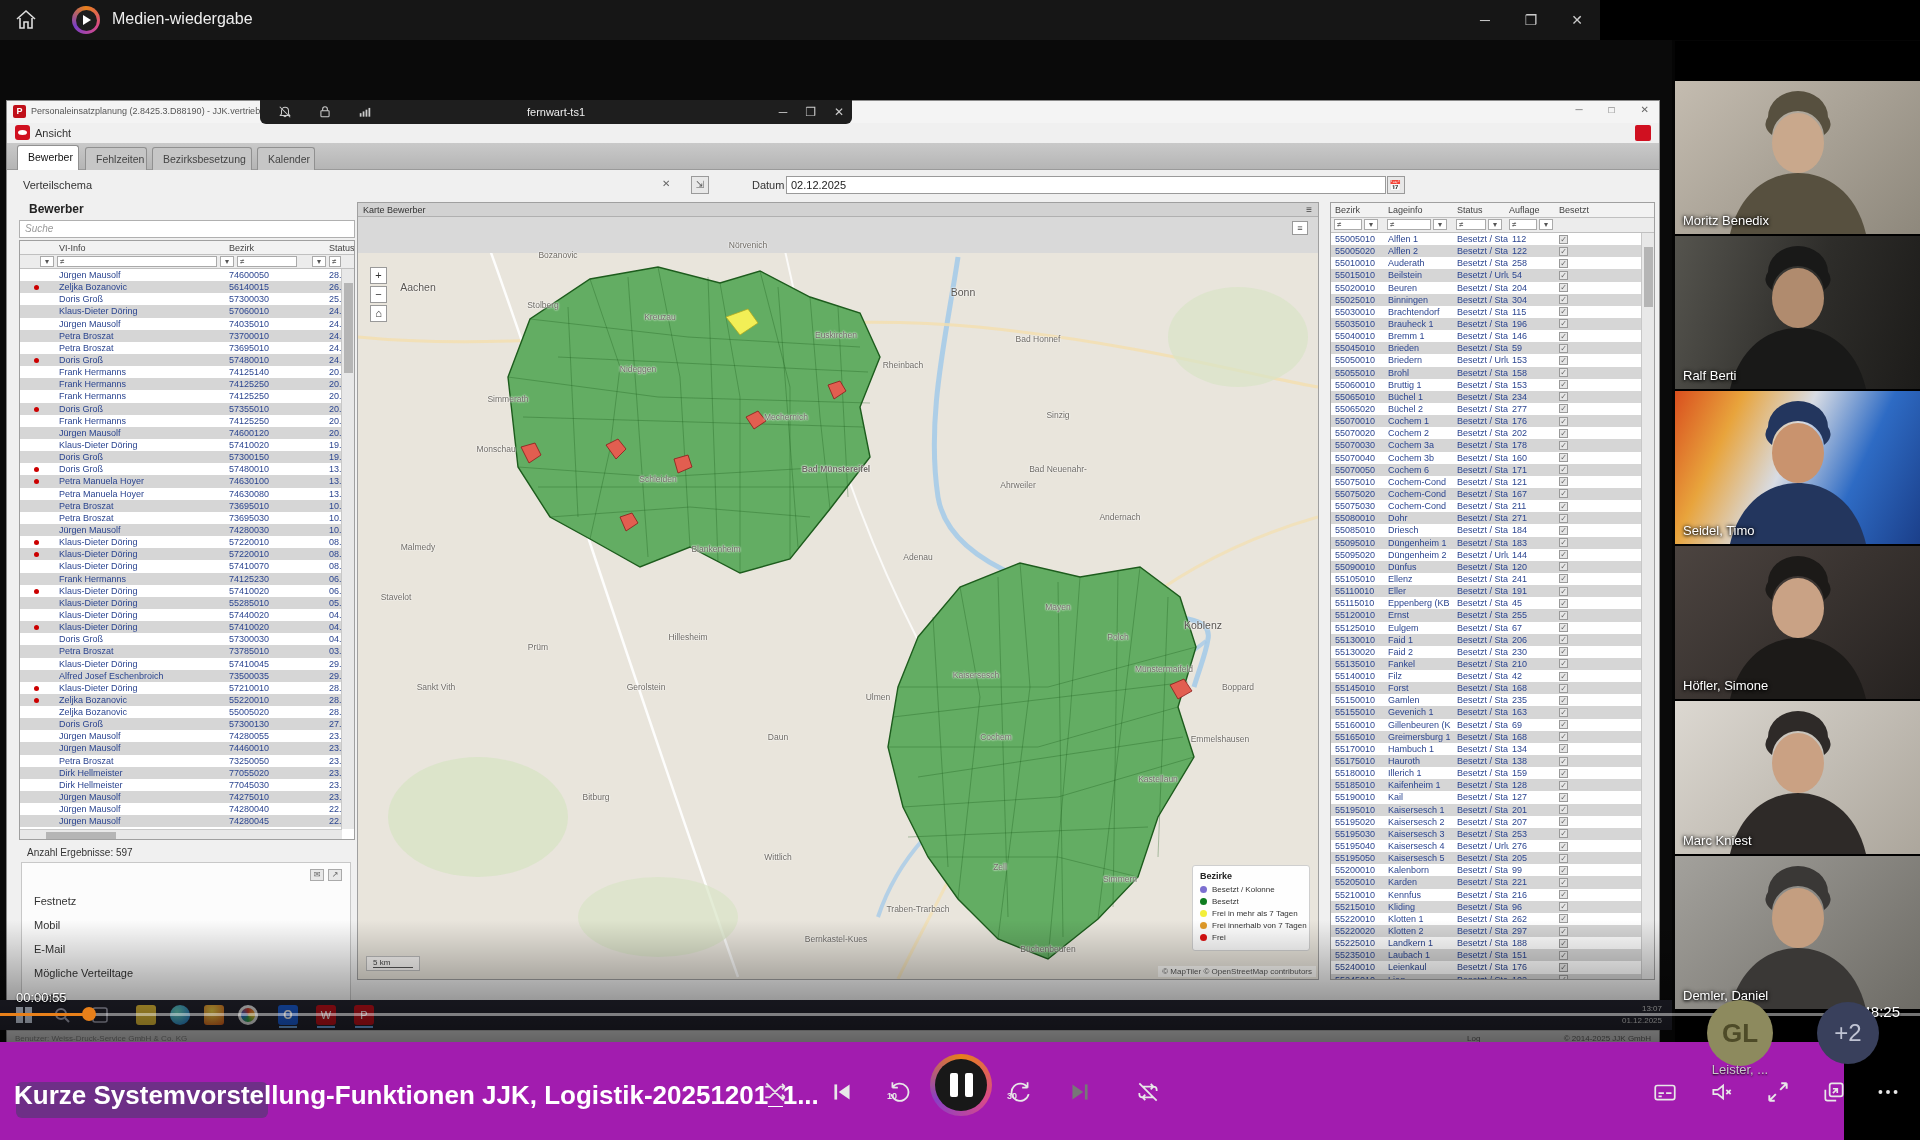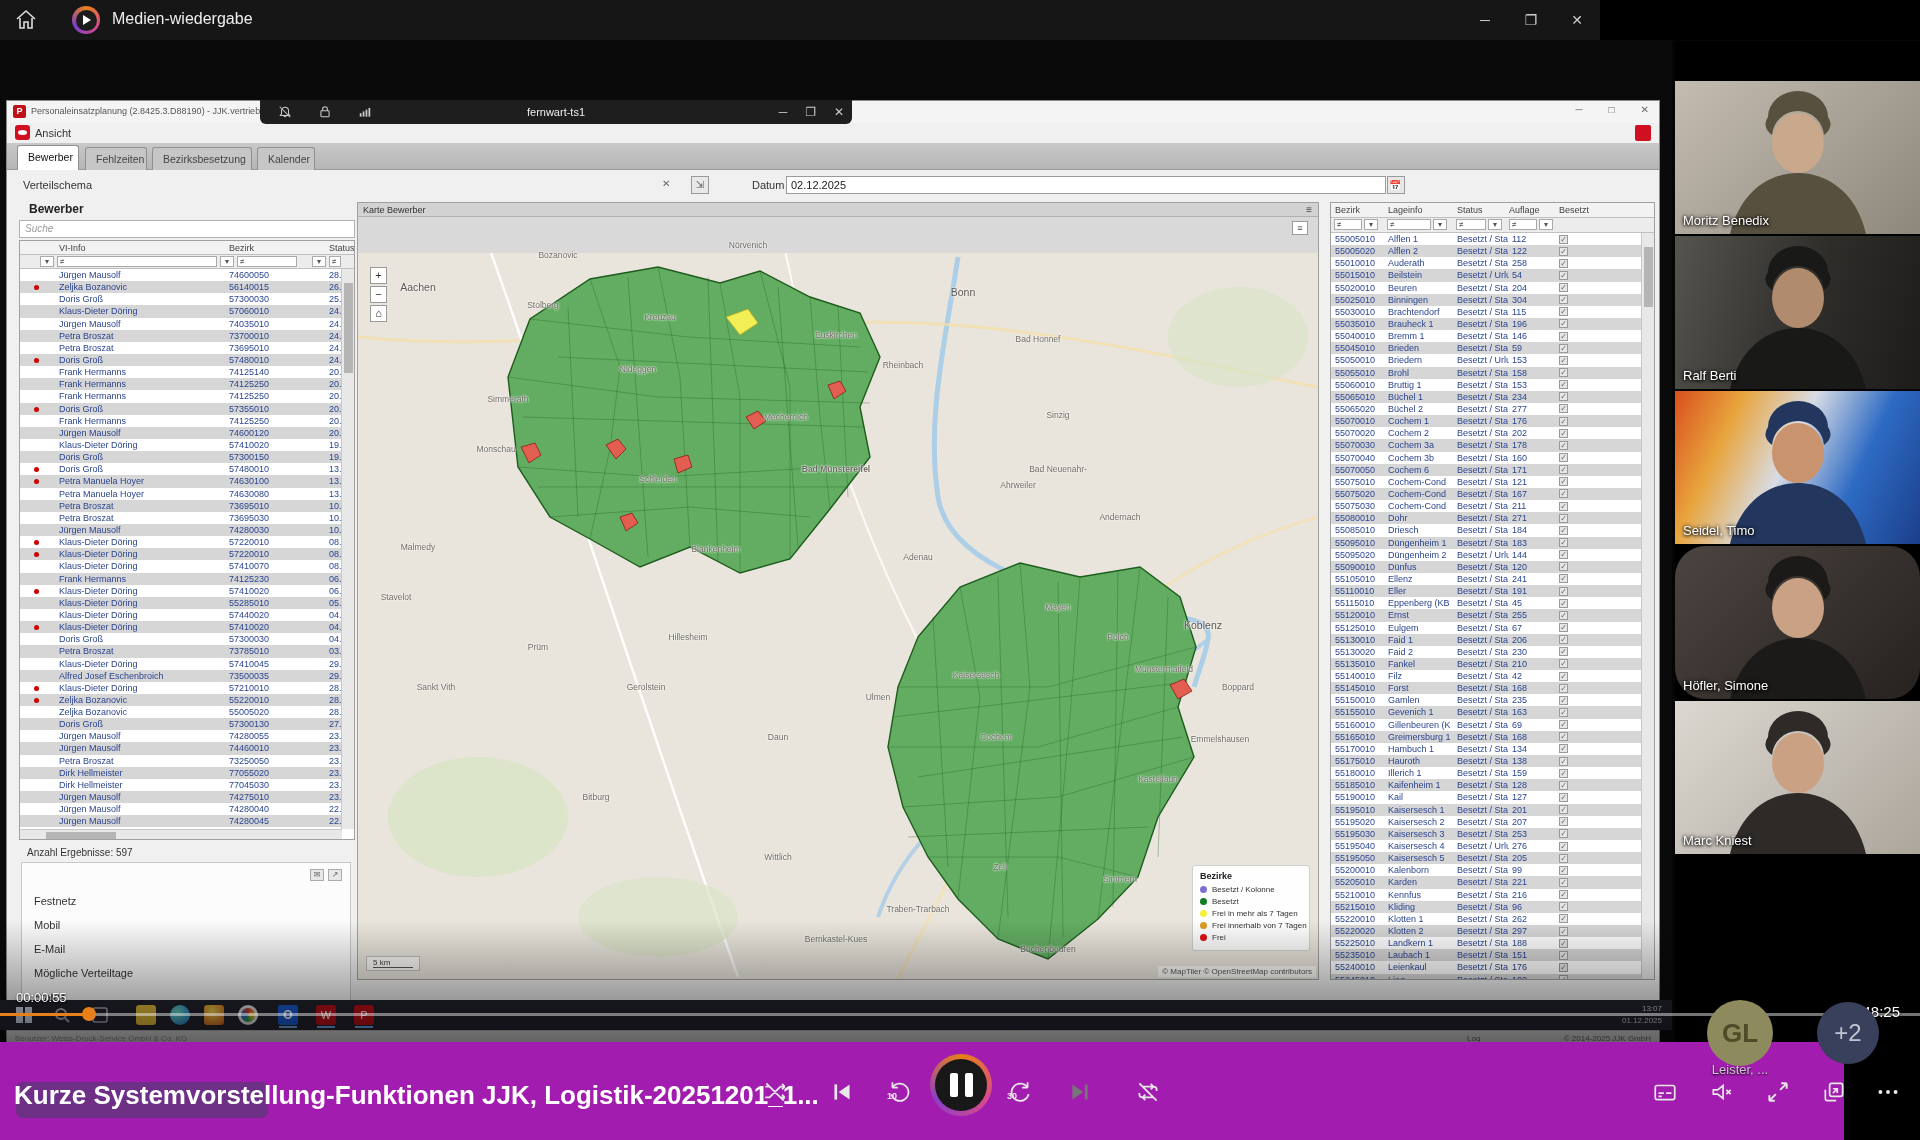--- a/index.html
+++ b/index.html
@@ -1194,36 +1194,44 @@
     <span class="pname">Ralf Berti</span>
       </div>
       <div class="ptile" style="top: 350px; background: linear-gradient(115deg, rgb(217, 79, 30) 0%, rgb(232, 164, 60) 22%, rgb(216, 220, 228) 45%, rgb(46, 107, 196) 70%, rgb(27, 63, 138) 100%);">
         <svg class="person" viewBox="0 0 245 153" preserveAspectRatio="none">
       <ellipse cx="123" cy="62" rx="26" ry="30" fill="#c9936e"></ellipse>
       <path d="M123,30 a26,26 0 0 1 26,24 a40,20 0 0 0 4,-18 a30,26 0 0 0 -60,0 a40,20 0 0 0 4,18 a26,26 0 0 1 26,-24" fill="#23365e"></path>
       <path d="M55,153 C65,110 95,92 123,92 C151,92 181,110 191,153 Z" fill="#23365e"></path>
     </svg>
     <span class="pname">Seidel, Timo</span>
       </div>
-      <div class="ptile" style="top: 505px; background: linear-gradient(135deg, rgb(76, 68, 64), rgb(38, 34, 32)); border-radius: 31px;">
+      <div class="ptile" style="top: 505px; background: linear-gradient(135deg, rgb(76, 68, 64), rgb(38, 34, 32));">
         <svg class="person" viewBox="0 0 245 153" preserveAspectRatio="none">
       <ellipse cx="123" cy="62" rx="26" ry="30" fill="#c9a285"></ellipse>
       <path d="M123,30 a26,26 0 0 1 26,24 a40,20 0 0 0 4,-18 a30,26 0 0 0 -60,0 a40,20 0 0 0 4,18 a26,26 0 0 1 26,-24" fill="#1c1a18"></path>
       <path d="M55,153 C65,110 95,92 123,92 C151,92 181,110 191,153 Z" fill="#1c1a18"></path>
     </svg>
     <span class="pname">Höfler, Simone</span>
       </div>
       <div class="ptile" style="top: 660px; background: linear-gradient(135deg, rgb(220, 216, 209), rgb(172, 166, 156));">
         <svg class="person" viewBox="0 0 245 153" preserveAspectRatio="none">
       <ellipse cx="123" cy="62" rx="26" ry="30" fill="#caa183"></ellipse>
       <path d="M123,30 a26,26 0 0 1 26,24 a40,20 0 0 0 4,-18 a30,26 0 0 0 -60,0 a40,20 0 0 0 4,18 a26,26 0 0 1 26,-24" fill="#2e2a28"></path>
       <path d="M55,153 C65,110 95,92 123,92 C151,92 181,110 191,153 Z" fill="#2e2a28"></path>
     </svg>
     <span class="pname">Marc Kniest</span>
       </div>
+      <div class="ptile" style="top: 815px; background: linear-gradient(135deg, rgb(163, 161, 156), rgb(110, 108, 102));">
+        <svg class="person" viewBox="0 0 245 153" preserveAspectRatio="none">
+      <ellipse cx="123" cy="62" rx="26" ry="30" fill="#c49e80"></ellipse>
+      <path d="M123,30 a26,26 0 0 1 26,24 a40,20 0 0 0 4,-18 a30,26 0 0 0 -60,0 a40,20 0 0 0 4,18 a26,26 0 0 1 26,-24" fill="#3a3836"></path>
+      <path d="M55,153 C65,110 95,92 123,92 C151,92 181,110 191,153 Z" fill="#3a3836"></path>
+    </svg>
+    <span class="pname">Demler, Daniel</span>
+      </div>
     </div>
 
   <div id="playerbar">
     <div id="ptitle-ghost"></div>
     <div id="ptitle">Kurze Systemvorstellung-Funktionen JJK, Logistik-20251201_1...</div>
 
     <div class="ctl" style="left:755px;">
       <svg viewBox="0 0 24 24" fill="none" stroke="currentColor" stroke-width="1.6">
         <path d="M3 7 H7 L17 17 H21 M21 17 l-2.5-2.5 M21 17 l-2.5 2.5 M3 17 H7 L17 7 H21 M21 7 l-2.5-2.5 M21 7 l-2.5 2.5 M4 4 L20 20"></path>
       </svg>

